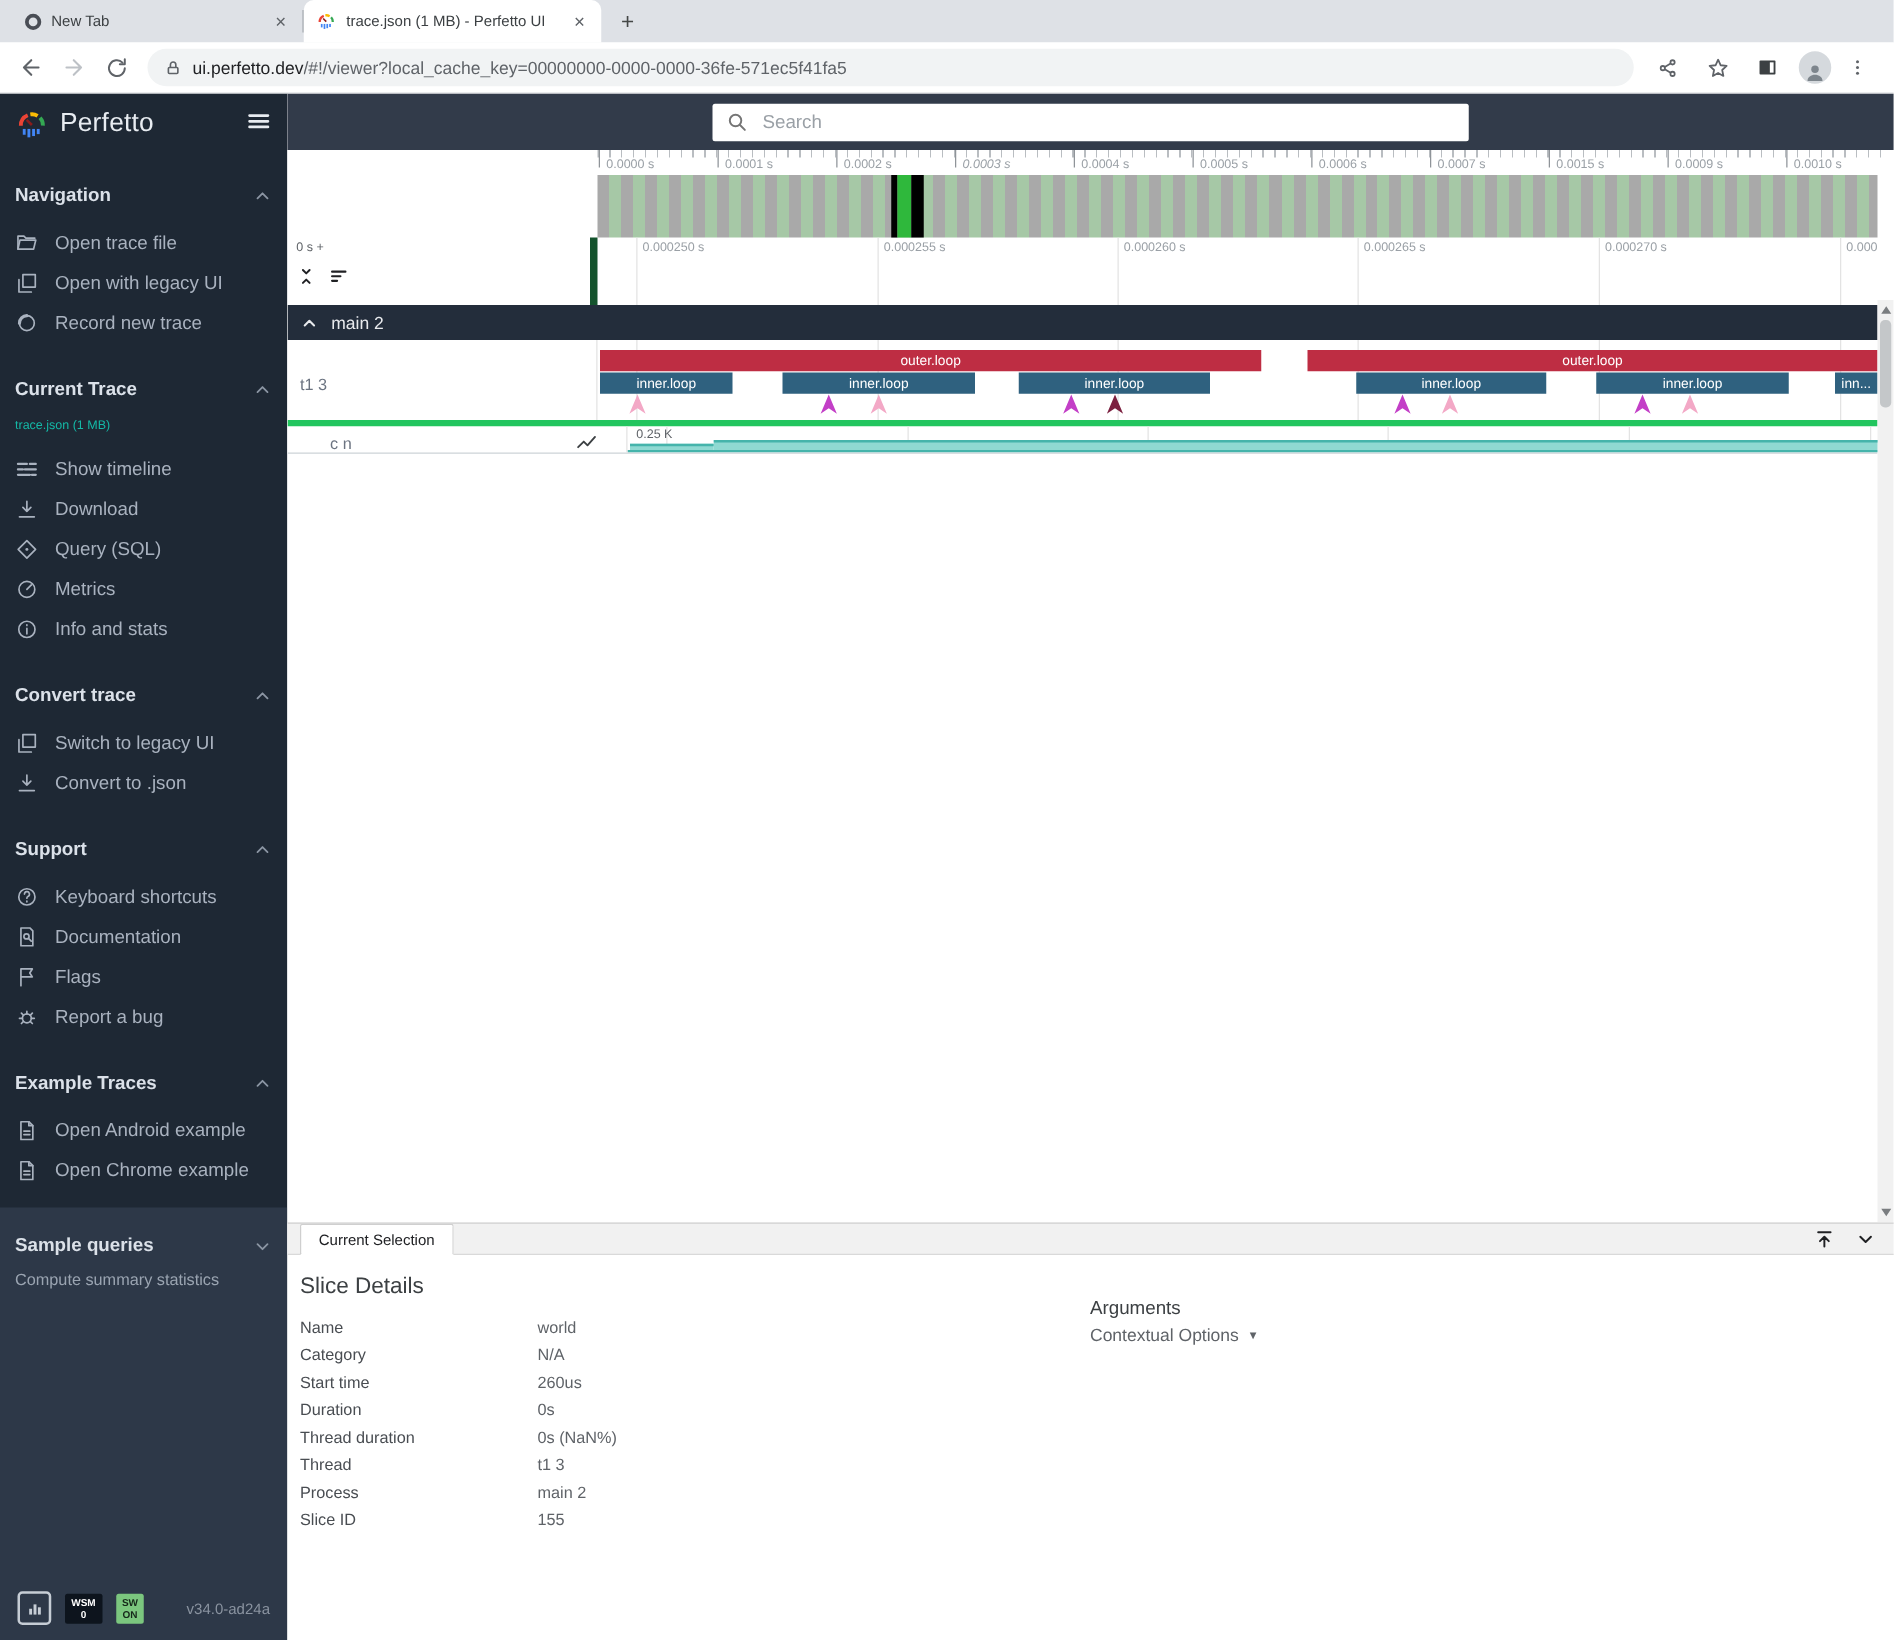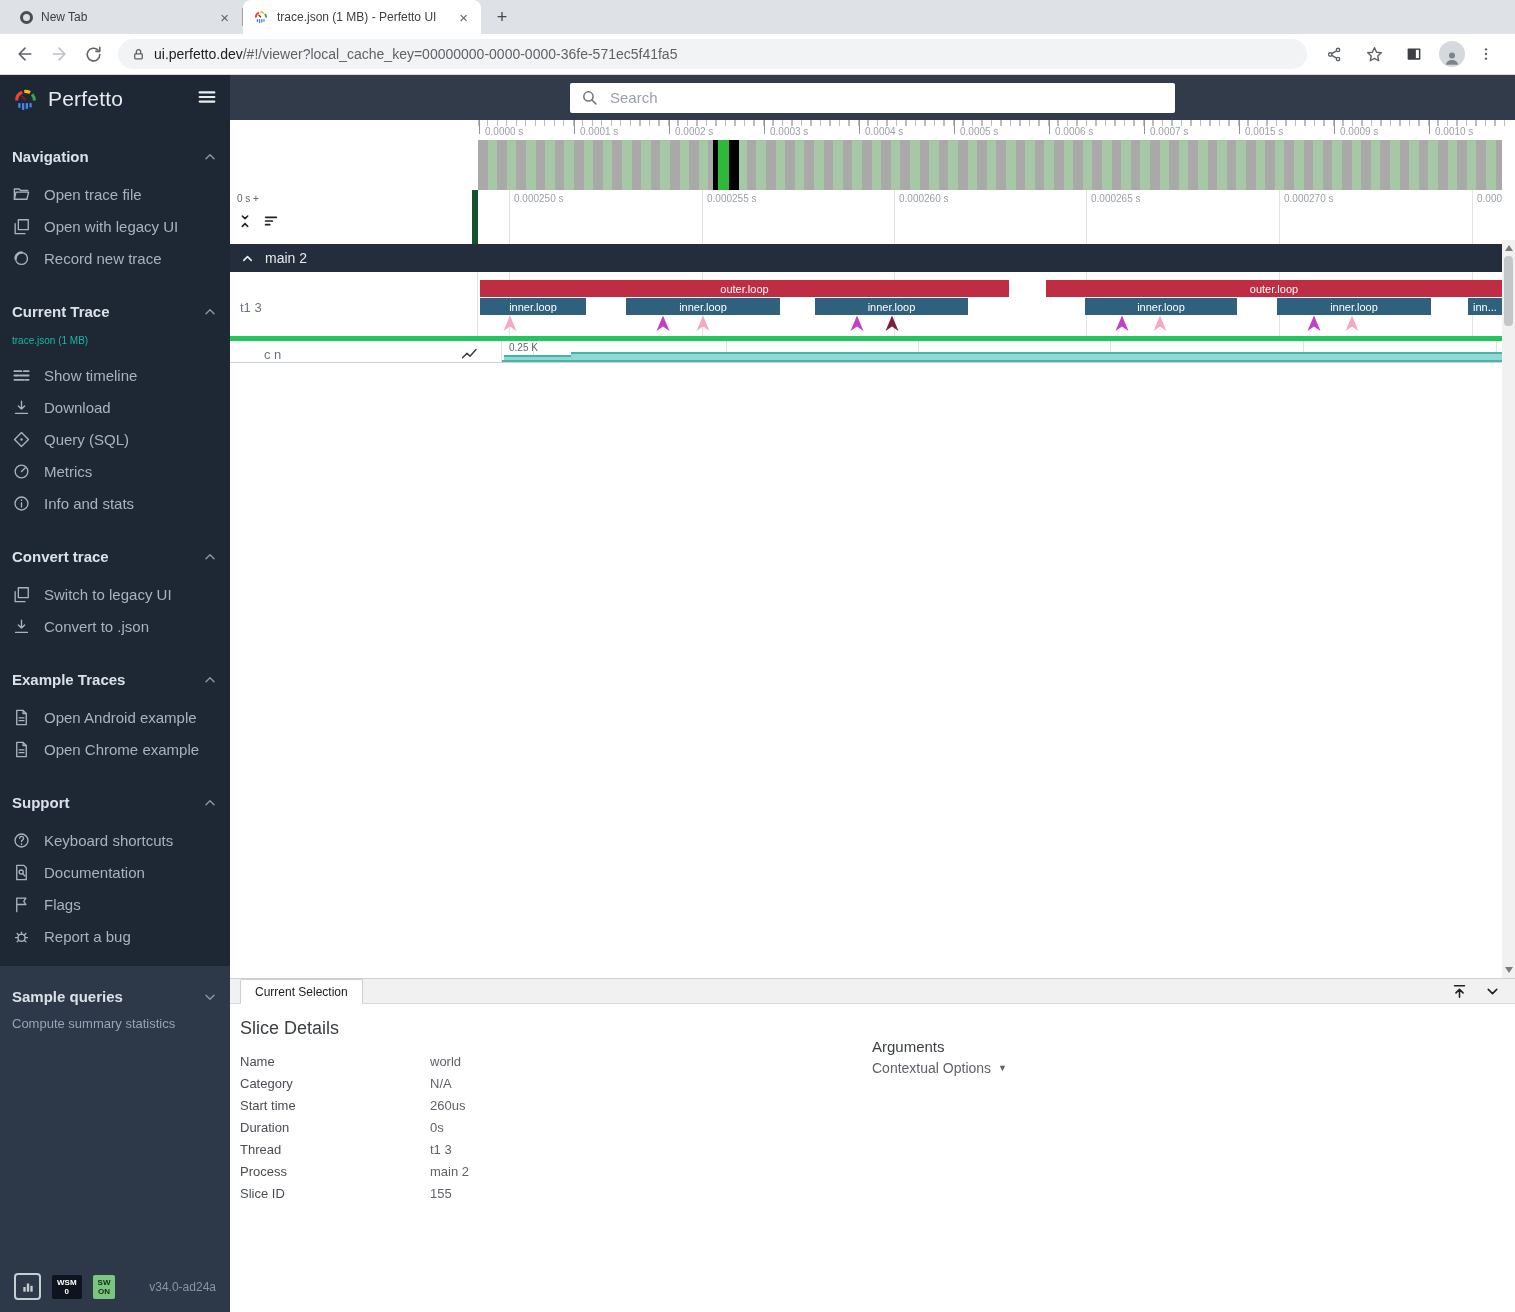--- a/index.html
+++ b/index.html
@@ -320,20 +320,59 @@
               <svg width="19" height="19" viewBox="0 0 24 24" fill="none" stroke="currentColor" stroke-width="1.7" stroke-linecap="round" stroke-linejoin="round">
                 <path d="M12 4v10M8 10l4 4 4-4"></path>
                 <path d="M4.5 19.5h15"></path>
               </svg>
               <span>Convert to .json</span>
             </div>
           </div>
         </div>
         <div class="side-section">
           <div class="section-h">
+            <span>Support</span>
+            <svg width="16" height="16" viewBox="0 0 24 24" fill="none" stroke="currentColor" stroke-width="2.2" stroke-linecap="round" stroke-linejoin="round">
+              <path d="M6 14.5l6-6 6 6"></path>
+            </svg>
+          </div>
+          <div class="side-items">
+            <div class="side-item">
+              <svg width="19" height="19" viewBox="0 0 24 24" fill="none" stroke="currentColor" stroke-width="1.7" stroke-linecap="round" stroke-linejoin="round">
+                <circle cx="12" cy="12" r="8.2"></circle>
+                <path d="M9.6 9.2a2.5 2.5 0 1 1 3.6 2.3c-.9.5-1.2 1-1.2 1.8"></path>
+                <path d="M12 16.2v.8"></path>
+              </svg>
+              <span>Keyboard shortcuts</span>
+            </div>
+            <div class="side-item">
+              <svg width="19" height="19" viewBox="0 0 24 24" fill="none" stroke="currentColor" stroke-width="1.7" stroke-linecap="round" stroke-linejoin="round">
+                <path d="M6 3h9l3 3v15H6z"></path>
+                <circle cx="11.6" cy="11.5" r="2.6"></circle>
+                <path d="M13.6 13.5l2.8 2.8"></path>
+              </svg>
+              <span>Documentation</span>
+            </div>
+            <div class="side-item">
+              <svg width="19" height="19" viewBox="0 0 24 24" fill="none" stroke="currentColor" stroke-width="1.7" stroke-linecap="round" stroke-linejoin="round">
+                <path d="M6 21V4h11.5l-2.6 4 2.6 4H6"></path>
+              </svg>
+              <span>Flags</span>
+            </div>
+            <div class="side-item">
+              <svg width="19" height="19" viewBox="0 0 24 24" fill="none" stroke="currentColor" stroke-width="1.7" stroke-linecap="round" stroke-linejoin="round">
+                <circle cx="12" cy="13.5" r="4.5"></circle>
+                <path d="M12 9V6.5M8.6 10.4L6.5 8.3M15.4 10.4l2.1-2.1M7.5 13.5H4.5M19.5 13.5h-3M8.6 16.6l-2.1 2.1M15.4 16.6l2.1 2.1"></path>
+              </svg>
+              <span>Report a bug</span>
+            </div>
+          </div>
+        </div>
+        <div class="side-section">
+          <div class="section-h">
             <span>Example Traces</span>
             <svg width="16" height="16" viewBox="0 0 24 24" fill="none" stroke="currentColor" stroke-width="2.2" stroke-linecap="round" stroke-linejoin="round">
               <path d="M6 14.5l6-6 6 6"></path>
             </svg>
           </div>
           <div class="side-items">
             <div class="side-item">
               <svg width="19" height="19" viewBox="0 0 24 24" fill="none" stroke="currentColor" stroke-width="1.7" stroke-linecap="round" stroke-linejoin="round">
                 <path d="M6 3h8l4 4v14H6z"></path>
                 <path d="M14 3v4h4"></path>
@@ -341,59 +380,20 @@
               </svg>
               <span>Open Android example</span>
             </div>
             <div class="side-item">
               <svg width="19" height="19" viewBox="0 0 24 24" fill="none" stroke="currentColor" stroke-width="1.7" stroke-linecap="round" stroke-linejoin="round">
                 <path d="M6 3h8l4 4v14H6z"></path>
                 <path d="M14 3v4h4"></path>
                 <path d="M9 12.5h6M9 16h6"></path>
               </svg>
               <span>Open Chrome example</span>
-            </div>
-          </div>
-        </div>
-        <div class="side-section">
-          <div class="section-h">
-            <span>Support</span>
-            <svg width="16" height="16" viewBox="0 0 24 24" fill="none" stroke="currentColor" stroke-width="2.2" stroke-linecap="round" stroke-linejoin="round">
-              <path d="M6 14.5l6-6 6 6"></path>
-            </svg>
-          </div>
-          <div class="side-items">
-            <div class="side-item">
-              <svg width="19" height="19" viewBox="0 0 24 24" fill="none" stroke="currentColor" stroke-width="1.7" stroke-linecap="round" stroke-linejoin="round">
-                <circle cx="12" cy="12" r="8.2"></circle>
-                <path d="M9.6 9.2a2.5 2.5 0 1 1 3.6 2.3c-.9.5-1.2 1-1.2 1.8"></path>
-                <path d="M12 16.2v.8"></path>
-              </svg>
-              <span>Keyboard shortcuts</span>
-            </div>
-            <div class="side-item">
-              <svg width="19" height="19" viewBox="0 0 24 24" fill="none" stroke="currentColor" stroke-width="1.7" stroke-linecap="round" stroke-linejoin="round">
-                <path d="M6 3h9l3 3v15H6z"></path>
-                <circle cx="11.6" cy="11.5" r="2.6"></circle>
-                <path d="M13.6 13.5l2.8 2.8"></path>
-              </svg>
-              <span>Documentation</span>
-            </div>
-            <div class="side-item">
-              <svg width="19" height="19" viewBox="0 0 24 24" fill="none" stroke="currentColor" stroke-width="1.7" stroke-linecap="round" stroke-linejoin="round">
-                <path d="M6 21V4h11.5l-2.6 4 2.6 4H6"></path>
-              </svg>
-              <span>Flags</span>
-            </div>
-            <div class="side-item">
-              <svg width="19" height="19" viewBox="0 0 24 24" fill="none" stroke="currentColor" stroke-width="1.7" stroke-linecap="round" stroke-linejoin="round">
-                <circle cx="12" cy="13.5" r="4.5"></circle>
-                <path d="M12 9V6.5M8.6 10.4L6.5 8.3M15.4 10.4l2.1-2.1M7.5 13.5H4.5M19.5 13.5h-3M8.6 16.6l-2.1 2.1M15.4 16.6l2.1 2.1"></path>
-              </svg>
-              <span>Report a bug</span>
             </div>
           </div>
         </div>
         <div class="sample-block">
           <div class="side-section">
             <div class="section-h">
               <span>Sample queries</span>
               <svg width="16" height="16" viewBox="0 0 24 24" fill="none" stroke="currentColor" stroke-width="2.2" stroke-linecap="round" stroke-linejoin="round">
                 <path d="M6 9.5l6 6 6-6"></path>
               </svg>
@@ -430,21 +430,21 @@
     <div class="timeline">
       <div class="ovruler" id="ovRuler">
         <div class="ov-minor"></div>
       <div class="ov-tick" style="left: 249px;"></div>
           <div class="ov-label" style="left: 255px;">0.0000 s</div>
           <div class="ov-tick" style="left: 344px;"></div>
           <div class="ov-label" style="left: 350px;">0.0001 s</div>
           <div class="ov-tick" style="left: 439px;"></div>
           <div class="ov-label" style="left: 445px;">0.0002 s</div>
           <div class="ov-tick" style="left: 534px;"></div>
-          <div class="ov-label" style="left: 540px;">0.0003 s</div>
+          <div class="ov-label" style="left: 540px; font-style: italic;">0.0003 s</div>
           <div class="ov-tick" style="left: 629px;"></div>
           <div class="ov-label" style="left: 635px;">0.0004 s</div>
           <div class="ov-tick" style="left: 724px;"></div>
           <div class="ov-label" style="left: 730px;">0.0005 s</div>
           <div class="ov-tick" style="left: 819px;"></div>
           <div class="ov-label" style="left: 825px;">0.0006 s</div>
           <div class="ov-tick" style="left: 914px;"></div>
           <div class="ov-label" style="left: 920px;">0.0007 s</div>
           <div class="ov-tick" style="left: 1009px;"></div>
           <div class="ov-label" style="left: 1015px;">0.0015 s</div>
@@ -604,20 +604,24 @@
             </div>
             <div class="kv-row">
               <span class="k">Start time</span>
               <span class="v">260us</span>
             </div>
             <div class="kv-row">
               <span class="k">Duration</span>
               <span class="v">0s</span>
             </div>
             <div class="kv-row">
+              <span class="k">Thread duration</span>
+              <span class="v">0s (NaN%)</span>
+            </div>
+            <div class="kv-row">
               <span class="k">Thread</span>
               <span class="v">t1 3</span>
             </div>
             <div class="kv-row">
               <span class="k">Process</span>
               <span class="v">main 2</span>
             </div>
             <div class="kv-row">
               <span class="k">Slice ID</span>
               <span class="v">155</span>

